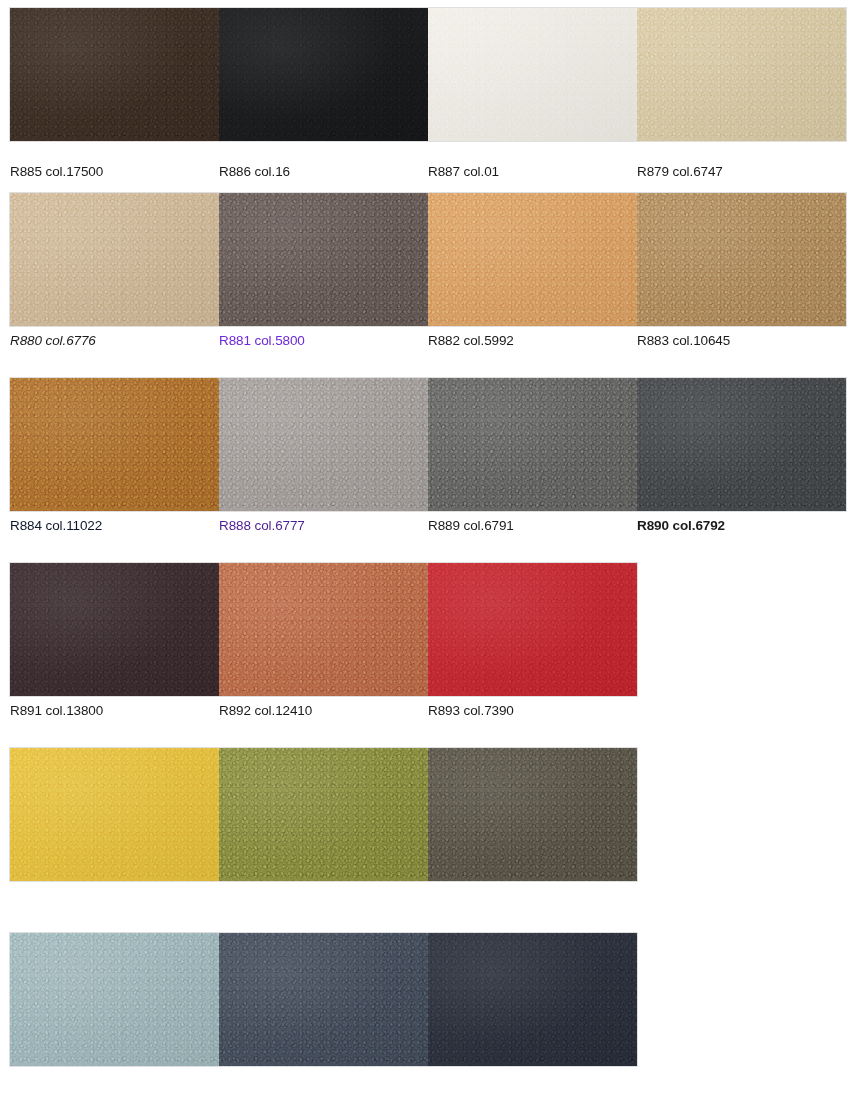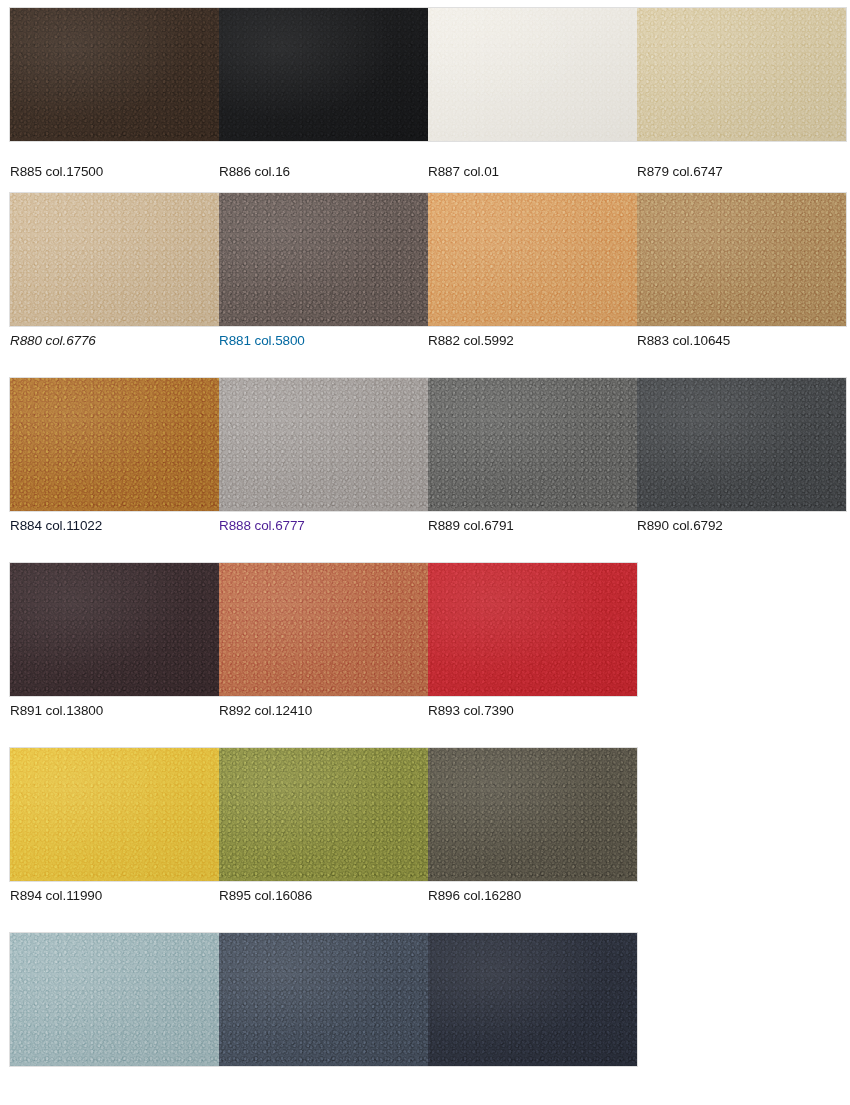--- a/index.html
+++ b/index.html
@@ -146,21 +146,21 @@
         </div>
         <div class="swatch" title="R883 col.10645" style="background: rgb(183, 148, 99); width: 209px; height: 133px;">
           <div class="grain"></div>
           <div class="grain2"></div>
           <div class="shade"></div>
         </div>
       </div>
     </div>
     <div class="label-row" style="top: 333px;">
       <div class="label" style="width: 209px; color: rgb(27, 27, 27); font-style: italic;">R880 col.6776</div>
-      <div class="label" style="width: 209px; color: #0369a1;">R881 col.5800</div>
+      <div class="label" style="width: 209px; color: #6d28d9;">R881 col.5800</div>
       <div class="label" style="width: 209px; color: rgb(27, 27, 27);">R882 col.5992</div>
       <div class="label" style="width: 209px; color: rgb(27, 27, 27);">R883 col.10645</div>
     </div>
     <div class="swatch-row" style="top: 378px; height: 133px;">
       <div class="swatch-strip">
         <div class="swatch" title="R884 col.11022" style="background: rgb(181, 120, 47); width: 209px; height: 133px;">
           <div class="grain"></div>
           <div class="grain2"></div>
           <div class="shade"></div>
         </div>
@@ -178,21 +178,21 @@
           <div class="grain"></div>
           <div class="grain2"></div>
           <div class="shade"></div>
         </div>
       </div>
     </div>
     <div class="label-row" style="top: 518px;">
       <div class="label" style="width: 209px; color: #0f172a;">R884 col.11022</div>
       <div class="label" style="width: 209px; color: #4c1d95;">R888 col.6777</div>
       <div class="label" style="width: 209px; color: rgb(27, 27, 27);">R889 col.6791</div>
-      <div class="label" style="width: 209px; color: rgb(27, 27, 27);">R890 col.6792</div>
+      <div class="label" style="width: 209px; color: rgb(27, 27, 27); font-weight: bold;">R890 col.6792</div>
     </div>
     <div class="swatch-row" style="top: 563px; height: 133px;">
       <div class="swatch-strip">
         <div class="swatch" title="R891 col.13800" style="background: rgb(60, 44, 47); width: 209px; height: 133px;">
           <div class="grain"></div>
           <div class="grain2"></div>
           <div class="shade"></div>
         </div>
         <div class="swatch" title="R892 col.12410" style="background: rgb(194, 115, 78); width: 209px; height: 133px;">
           <div class="grain"></div>
@@ -223,25 +223,20 @@
           <div class="grain2"></div>
           <div class="shade"></div>
         </div>
         <div class="swatch" title="R896 col.16280" style="background: rgb(94, 89, 75); width: 209px; height: 133px;">
           <div class="grain"></div>
           <div class="grain2"></div>
           <div class="shade"></div>
         </div>
       </div>
     </div>
-    <div class="label-row" style="top: 888px;">
-      <div class="label" style="width: 209px; color: rgb(27, 27, 27);">R894 col.11990</div>
-      <div class="label" style="width: 209px; color: rgb(27, 27, 27);">R895 col.16086</div>
-      <div class="label" style="width: 209px; color: rgb(27, 27, 27);">R896 col.16280</div>
-    </div>
     <div class="swatch-row" style="top: 933px; height: 133px;">
       <div class="swatch-strip">
         <div class="swatch" title="R897 col.15008" style="background: rgb(166, 189, 193); width: 209px; height: 133px;">
           <div class="grain"></div>
           <div class="grain2"></div>
           <div class="shade"></div>
         </div>
         <div class="swatch" title="R898 col.15120" style="background: rgb(71, 81, 96); width: 209px; height: 133px;">
           <div class="grain"></div>
           <div class="grain2"></div>

